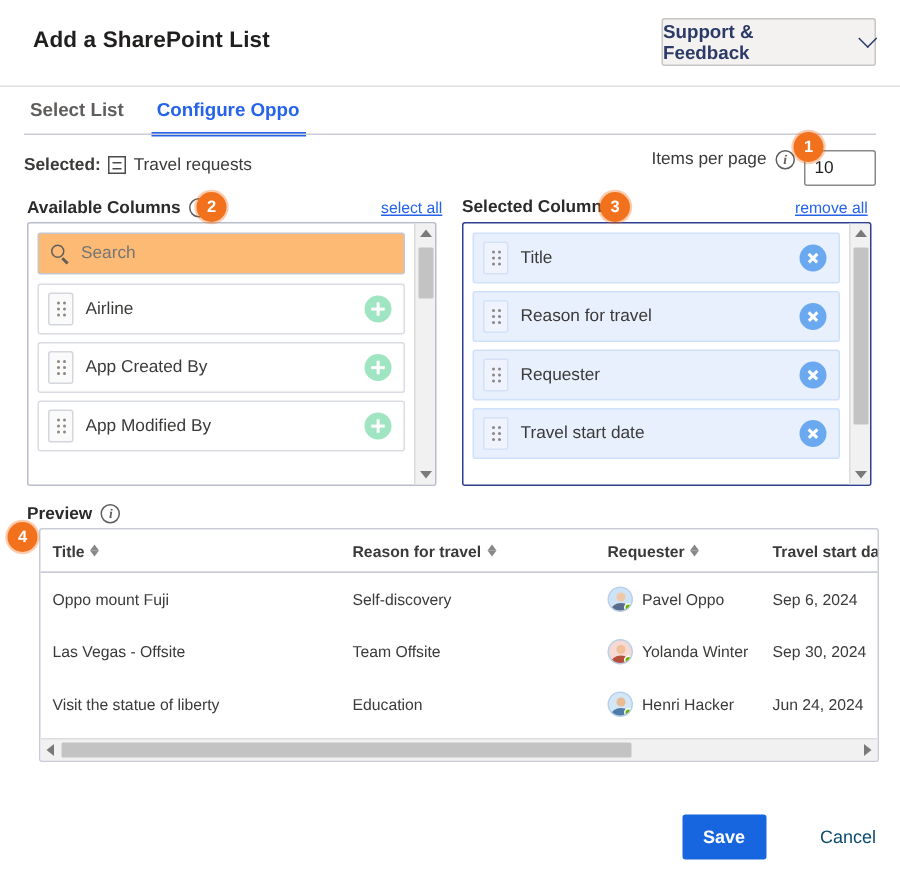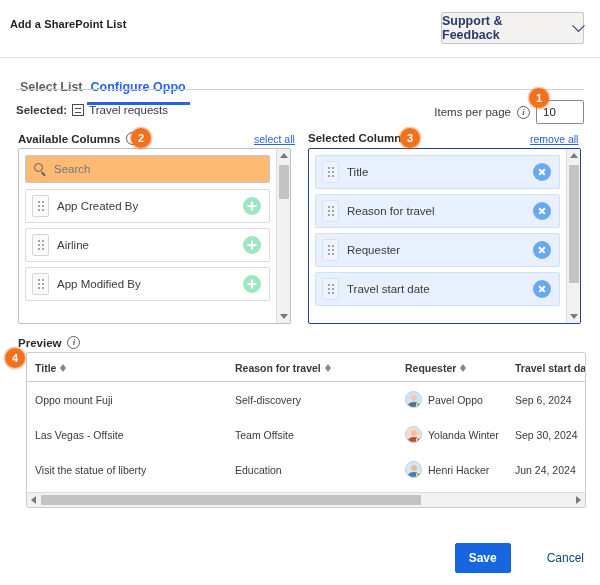--- a/index.html
+++ b/index.html
@@ -19,22 +19,22 @@
   }
 
   
   .header {
     position: absolute; left: 0; top: 0;
     width: 600px; height: 58px;
     background: #ffffff;
     border-bottom: 1px solid #e1dfdd;
   }
   .page-title {
-    position: absolute; left: 10px; top: 18px;
-    font-size: 11px; font-weight: bold;
+    position: absolute; left: 22px; top: 18px;
+    font-size: 15px; font-weight: bold;
     color: #201f1e;
     letter-spacing: .1px;
   }
   .support-btn {
     position: absolute; right: 16px; top: 12px;
     width: 143px; height: 32px;
     background: #f3f2f1;
     border: 1px solid #c8c6c4;
     border-radius: 2px;
     display: flex; align-items: center; justify-content: center;
@@ -46,22 +46,22 @@
   }
   .chev {
     width: 9px; height: 9px;
     border-right: 1.6px solid #2b3a67;
     border-bottom: 1.6px solid #2b3a67;
     transform: rotate(45deg) translate(-2px,-2px);
   }
 
   
   .tabs {
-    position: absolute; left: 16px; top: 80px;
-    display: flex; align-items: flex-end;
+    position: absolute; left: 16px; top: 66px;
+    display: flex; gap: 14px; align-items: flex-end;
   }
   .tab {
     font-size: 12.5px; font-weight: bold;
     padding: 0 4px 8px 4px;
     color: #605e5c;
     cursor: pointer;
     border-bottom: 3px solid transparent;
   }
   .tab.active { color: #2563eb; border-bottom-color: #2563eb; }
   .tab-rule {
@@ -85,21 +85,21 @@
   .list-icon::before, .list-icon::after {
     content: ""; position: absolute; left: 2px; right: 2px;
     height: 1.2px; background: #4a4a4a;
   }
   .list-icon::before { top: 3px; }
   .list-icon::after  { top: 6.5px; }
 
   
   .items-per-page {
     position: absolute; right: 16px; top: 100px;
-    display: flex; align-items: center; gap: 6px;
+    display: flex; align-items: flex-start; gap: 6px;
   }
   .ipp-label { font-size: 11.5px; color: #3b3a39; }
   .info-icon {
     width: 13px; height: 13px; border-radius: 50%;
     border: 1.3px solid #605e5c;
     font-size: 9px; line-height: 11px; text-align: center;
     color: #605e5c; font-family: "Liberation Serif", serif;
     font-style: italic; font-weight: bold;
     cursor: pointer;
   }
@@ -422,34 +422,34 @@
 
       <div class="col-item">
         <span class="grip">
             <i></i>
             <i></i>
             <i></i>
             <i></i>
             <i></i>
             <i></i>
           </span>
-        <span class="name">App Created By</span>
+        <span class="name">Airline</span>
         <span class="btn-add"></span>
       </div>
 
       <div class="col-item">
         <span class="grip">
             <i></i>
             <i></i>
             <i></i>
             <i></i>
             <i></i>
             <i></i>
           </span>
-        <span class="name">Airline</span>
+        <span class="name">App Created By</span>
         <span class="btn-add"></span>
       </div>
 
       <div class="col-item">
         <span class="grip">
             <i></i>
             <i></i>
             <i></i>
             <i></i>
             <i></i>

